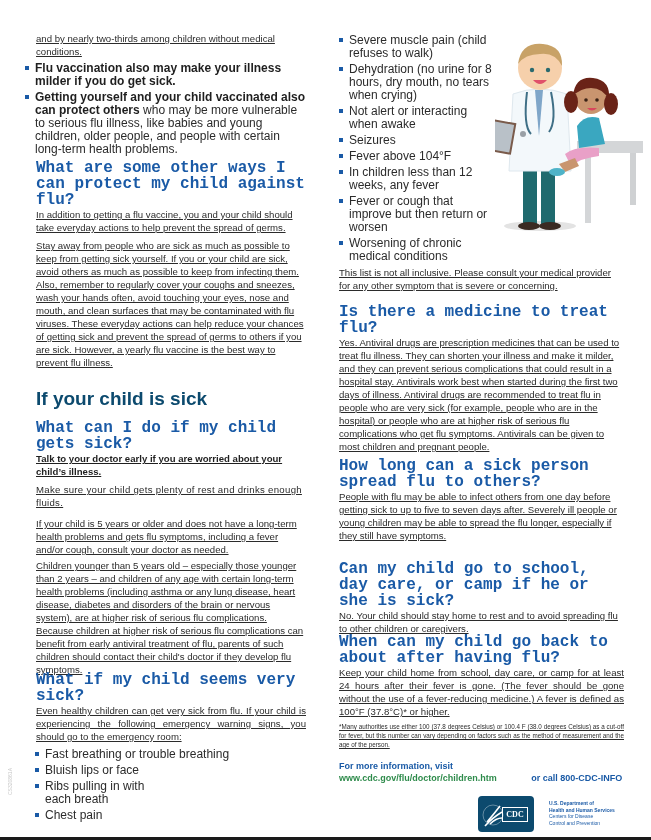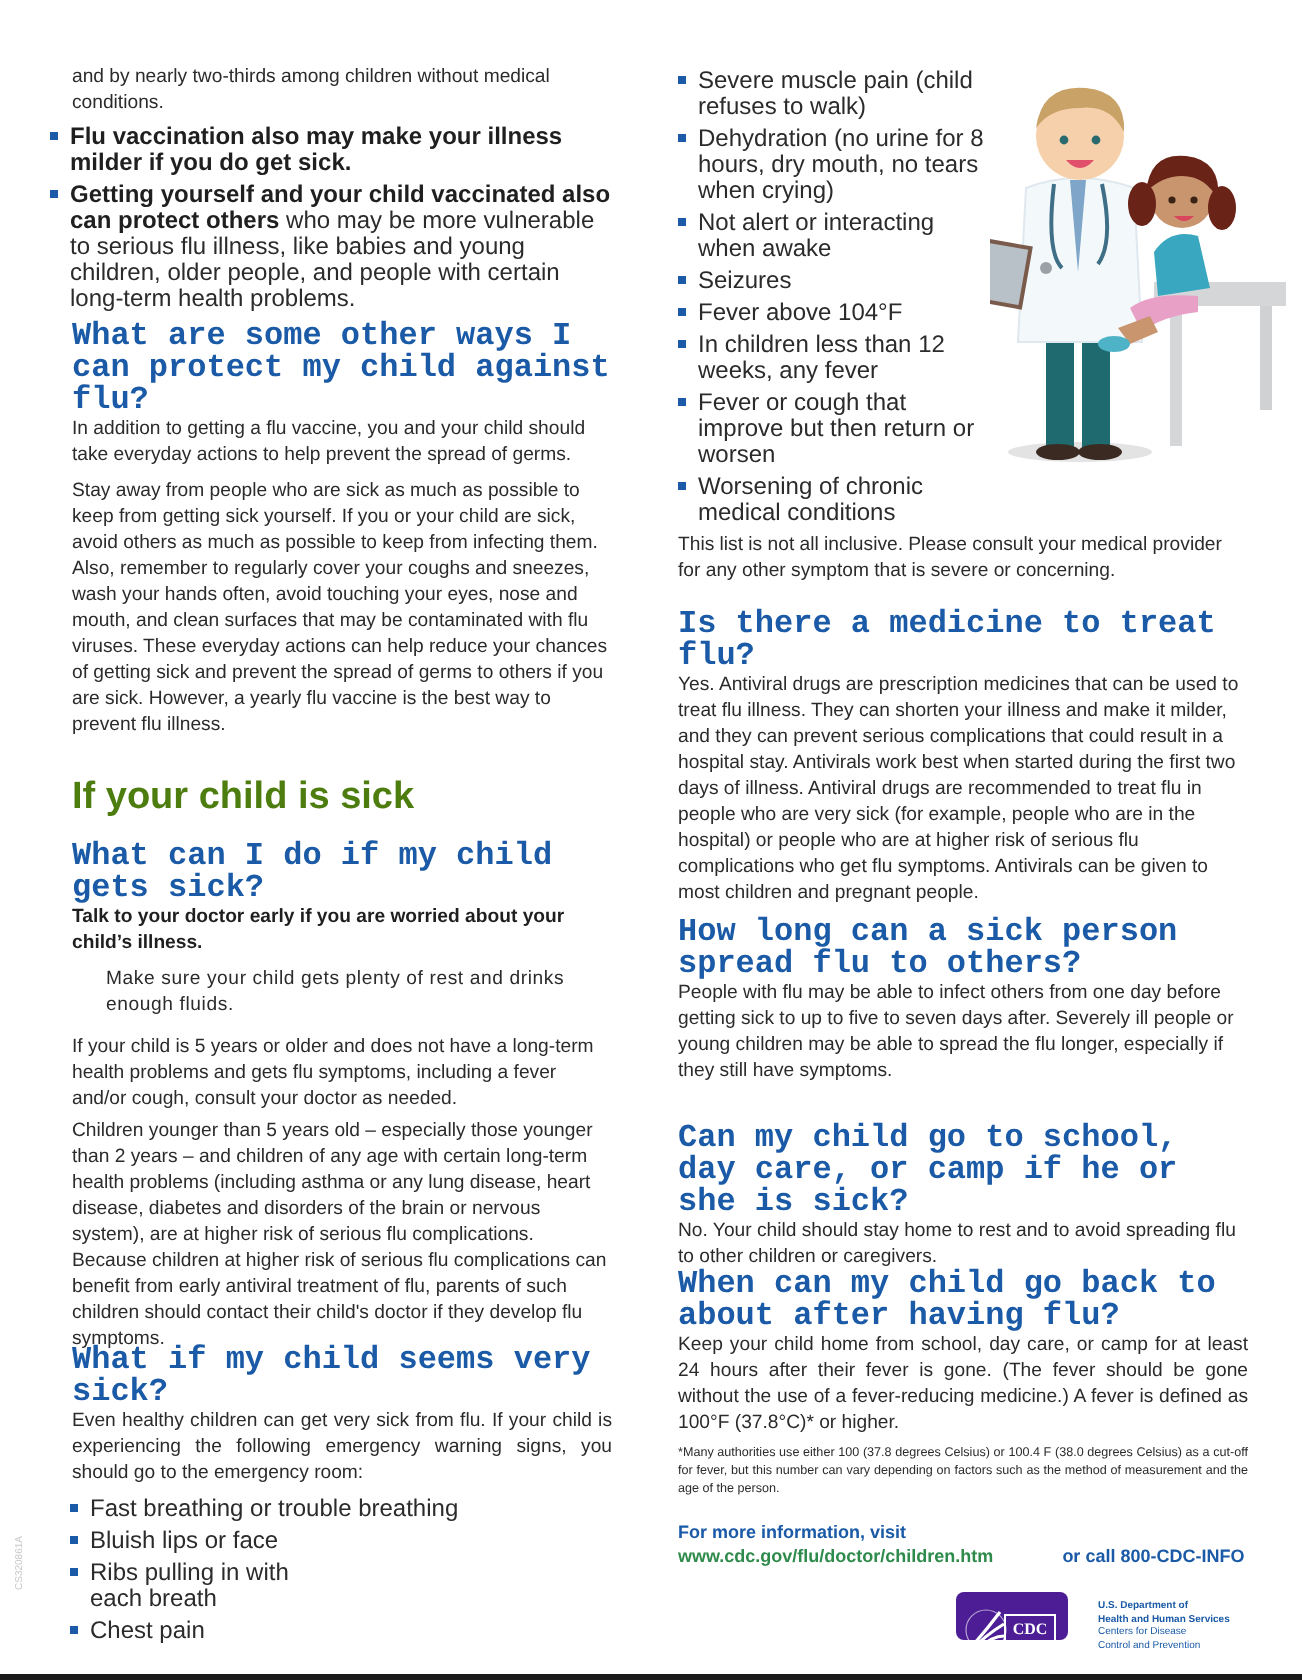--- a/index.html
+++ b/index.html
@@ -1,38 +1,38 @@
 <!DOCTYPE html>
 <html><head>
 <meta charset="utf-8">
 <style>
   html, body { margin:0; padding:0; background:#ffffff; }
   body { width:651px; height:840px; position:relative; overflow:hidden;
          font-family:"Liberation Sans", sans-serif; color:#2b2b2b; }
   .col { position:absolute; top:0; }
   .left { left:36px; width:270px; }
   .right { left:339px; width:285px; }
-  p { margin:0; font-size:9.6px; line-height:13px; }
+  p { margin:0; font-size:9.6px; line-height:13px;text-decoration:underline; }
   .blk { position:absolute; left:0; right:0; }
   h2 { margin:0; font-size:16px; line-height:16px; color:#1a5aa6; font-weight:bold;font-family:Liberation Mono, monospace; }
-  h1 { margin:0; font-size:19px; line-height:22px; color:#4d7c0f; font-weight:bold; }
+  h1 { margin:0; font-size:19px; line-height:22px; color:#0c4a6e; font-weight:bold; }
   .bold { font-weight:bold; color:#1f1f1f; }
   ul { list-style:none; margin:0; padding:0; }
   li { position:relative; padding-left:10px; font-size:12px; line-height:13px; margin-bottom:3px; }
   li::before { content:""; position:absolute; left:0; top:4px; width:4px; height:4px; background:#1a5aa6; }
   .justify { text-align:justify; }
   .footnote { font-size:6.3px; line-height:9px; text-align:justify; }
   .more1 { font-size:9px; font-weight:bold; color:#1a5aa6; line-height:12px; }
   .more2 { font-size:9px; font-weight:bold; line-height:12px; }
   .more2 .url { color:#2e8b4b; }
   .more2 .call { color:#1a5aa6;padding-left:32px; }
   .code { position:absolute; left:7px; top:795px; transform:rotate(-90deg); transform-origin:left top;
           font-size:5px; color:#c8c8c8; }
   .bottom-bar { position:absolute; left:0; right:0; bottom:0; height:3px; background:#1a1a1a; }
-  .logo { position:absolute; left:478px; top:796px; width:56px; height:24px; background:#4c1d95; border-radius:4px; }
+  .logo { position:absolute; left:478px; top:796px; width:56px; height:36px; background:#0c4a6e; border-radius:4px; }
   .logo .cdc { position:absolute; right:6px; top:11px; width:24px; height:13px; border:1.2px solid #fff;
                color:#fff; font-size:8px; font-weight:bold; text-align:center; line-height:13px;
                font-family:"Liberation Serif", serif; }
   .logo svg { position:absolute; left:4px; top:6px; }
   .hhs { position:absolute; left:549px; top:800px; font-size:5px; line-height:6.5px; color:#1a5aa6; }
   .hhs .b { font-weight:bold; }
   .illus { position:absolute; left:495px; top:26px; width:150px; height:210px; }
 </style>
 </head>
 <body>
@@ -52,21 +52,21 @@
     <p style="margin-top:5px;">Stay away from people who are sick as much as possible to keep from getting sick yourself. If you or your child are sick, avoid others as much as possible to keep from infecting them. Also, remember to regularly cover your coughs and sneezes, wash your hands often, avoid touching your eyes, nose and mouth, and clean surfaces that may be contaminated with flu viruses. These everyday actions can help reduce your chances of getting sick and prevent the spread of germs to others if you are sick. However, a yearly flu vaccine is the best way to prevent flu illness.</p>
   </div>
 
   <div class="blk" style="top:388px;">
     <h1>If your child is sick</h1>
   </div>
 
   <div class="blk" style="top:420px;">
     <h2>What can I do if my child gets sick?</h2>
     <p class="bold">Talk to your doctor early if you are worried about your child’s illness.</p>
-    <p style="margin-top:5px; letter-spacing:0.3px;margin-left:17px;">Make sure your child gets plenty of rest and drinks enough fluids.</p>
+    <p style="margin-top:5px; letter-spacing:0.3px;">Make sure your child gets plenty of rest and drinks enough fluids.</p>
     <p style="margin-top:8px;">If your child is 5 years or older and does not have a long-term health problems and gets flu symptoms, including a fever and/or cough, consult your doctor as needed.</p>
     <p style="margin-top:3px;">Children younger than 5 years old – especially those younger than 2 years – and children of any age with certain long-term health problems (including asthma or any lung disease, heart disease, diabetes and disorders of the brain or nervous system), are at higher risk of serious flu complications. Because children at higher risk of serious flu complications can benefit from early antiviral treatment of flu, parents of such children should contact their child's doctor if they develop flu symptoms.</p>
   </div>
 
   <div class="blk" style="top:672px;">
     <h2>What if my child seems very sick?</h2>
     <p class="justify">Even healthy children can get very sick from flu. If your child is experiencing the following emergency warning signs, you should go to the emergency room:</p>
     <ul style="margin-top:5px; margin-left:-1px;">
       <li>Fast breathing or trouble breathing</li>
       <li>Bluish lips or face</li>

